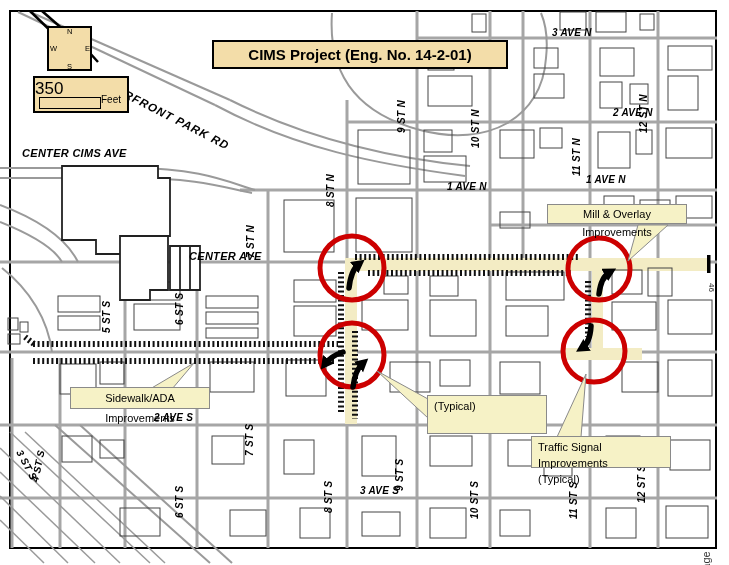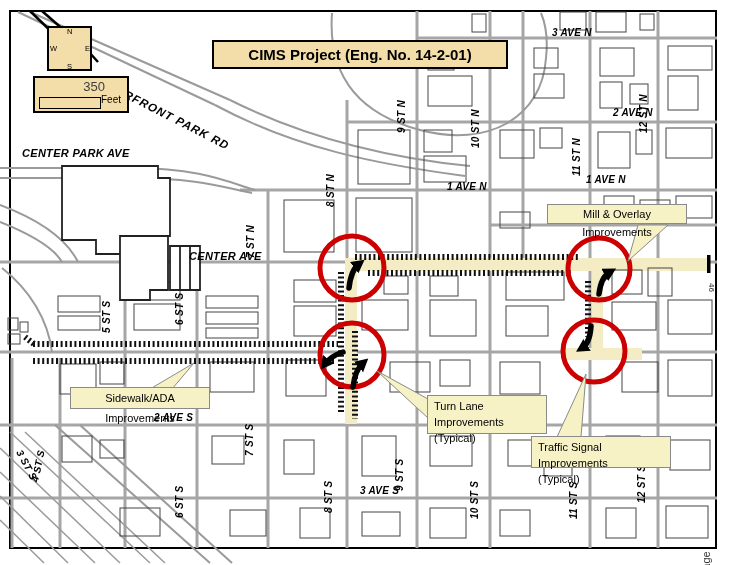--- a/index.html
+++ b/index.html
@@ -15,21 +15,21 @@
   .diag-4sts{transform-origin:0 100%;transform:rotate(-78deg);}
   .titlebox{position:absolute;left:212px;top:17px;width:296px;height:29px;z-index:3;
      background:#f3dda9;border:2px solid #000;box-sizing:border-box;text-align:center;
      font-weight:bold;font-size:15px;line-height:25px;color:#000;margin-top:23px;}
   .compass{position:absolute;left:47px;top:26px;width:45px;height:45px;z-index:3;
      background:#f3dda9;border:2px solid #000;box-sizing:border-box;}
   .compass span{position:absolute;font-size:7.5px;font-weight:normal;color:#000;}
   .cp-n{left:18px;top:-1px;} .cp-s{left:18px;top:34px;} .cp-w{left:1px;top:16px;} .cp-e{left:36px;top:16px;}
   .scalebox{position:absolute;left:33px;top:76px;width:96px;height:37px;z-index:3;
      background:#f3dda9;border:2px solid #000;box-sizing:border-box;}
-  .scale-num{position:absolute;left:0;top:1px;width:70px;text-align:right;font-size:13px;color:#404040;}
+  .scale-num{position:absolute;left:0;top:1px;width:70px;text-align:left;font-size:17px;color:#000000;}
   .scale-bar{position:absolute;left:4px;top:19px;width:60px;height:10px;border:1.5px solid #000;}
   .scale-unit{position:absolute;left:66px;top:16px;font-size:10px;color:#000;}
   .callout{position:absolute;z-index:3;background:#f6f2c6;border:1px solid #8a8a8a;box-sizing:border-box;
      font-size:11px;color:#000;}
   .callout.center{text-align:center;}
   .co-mill{left:547px;top:204px;width:140px;height:20px;line-height:18px;}
   .co-side{left:70px;top:387px;width:140px;height:22px;line-height:20px;}
   .co-turn{left:427px;top:395px;width:120px;height:39px;padding:2px 0 0 6px;line-height:16px;}
   .co-traf{left:531px;top:436px;width:140px;height:32px;padding:2px 0 0 6px;line-height:16px;}
   .edge-marker{position:absolute;z-index:2;color:#222;font-size:8px;transform-origin:0 0;}
@@ -234,21 +234,21 @@
     <g>
       <circle cx="69.5" cy="49" r="10" stroke="#000" stroke-width="2.5" fill="#f3dda9"></circle>
       <path d="M 69.5,33 L 65.5,41 L 73.5,41 Z" fill="#000"></path>
       <path d="M 69.5,65 L 65.5,57 L 73.5,57 Z" fill="#000"></path>
       <path d="M 53,49 L 61,45 L 61,53 Z" fill="#000"></path>
       <path d="M 86,49 L 78,45 L 78,53 Z" fill="#000"></path>
     </g>
   </svg>
 
   <span class="lbl diag-riverfront" style="left:100px;top:74px;">RIVERFRONT PARK RD</span>
-  <span class="lbl big" style="left:22px;top:147px;">CENTER PARK AVE</span>
+  <span class="lbl big" style="left:22px;top:147px;">CENTER CIMS AVE</span>
   <span class="lbl big" style="left:189px;top:250px;">CENTER AVE</span>
   <span class="lbl" style="left:552px;top:27px;">3 AVE N</span>
   <span class="lbl" style="left:589px;top:107px;padding-left:24px;">2 AVE N</span>
   <span class="lbl" style="left:447px;top:181px;">1 AVE N</span>
   <span class="lbl" style="left:586px;top:174px;">1 AVE N</span>
   <span class="lbl" style="left:154px;top:412px;">2 AVE S</span>
   <span class="lbl" style="left:360px;top:485px;">3 AVE S</span>
   <span class="lbl vlabel" style="left:256px;top:247px;">7 ST N</span>
   <span class="lbl vlabel" style="left:336px;top:196px;">8 ST N</span>
   <span class="lbl vlabel" style="left:407px;top:122px;">9 ST N</span>
@@ -267,21 +267,20 @@
   <span class="lbl diag-3sts" style="left:24px;top:448px;">3 ST S</span>
   <span class="lbl diag-4sts" style="left:40px;top:472px;">4 ST S</span>
 
   <div class="callout center co-side">
     <span>Sidewalk/ADA Improvements</span>
   </div>
   <div class="callout center co-mill">
     <span>Mill &amp; Overlay Improvements</span>
   </div>
   <div class="callout co-turn">
-    <div>Turn Lane Improvements</div>
     <div>(Typical)</div>
   </div>
   <div class="callout co-traf">
     <div>Traffic Signal Improvements</div>
     <div>(Typical)</div>
   </div>
 
   <div class="titlebox">CIMS Project (Eng. No. 14-2-01)</div>
 
   <div class="compass">

